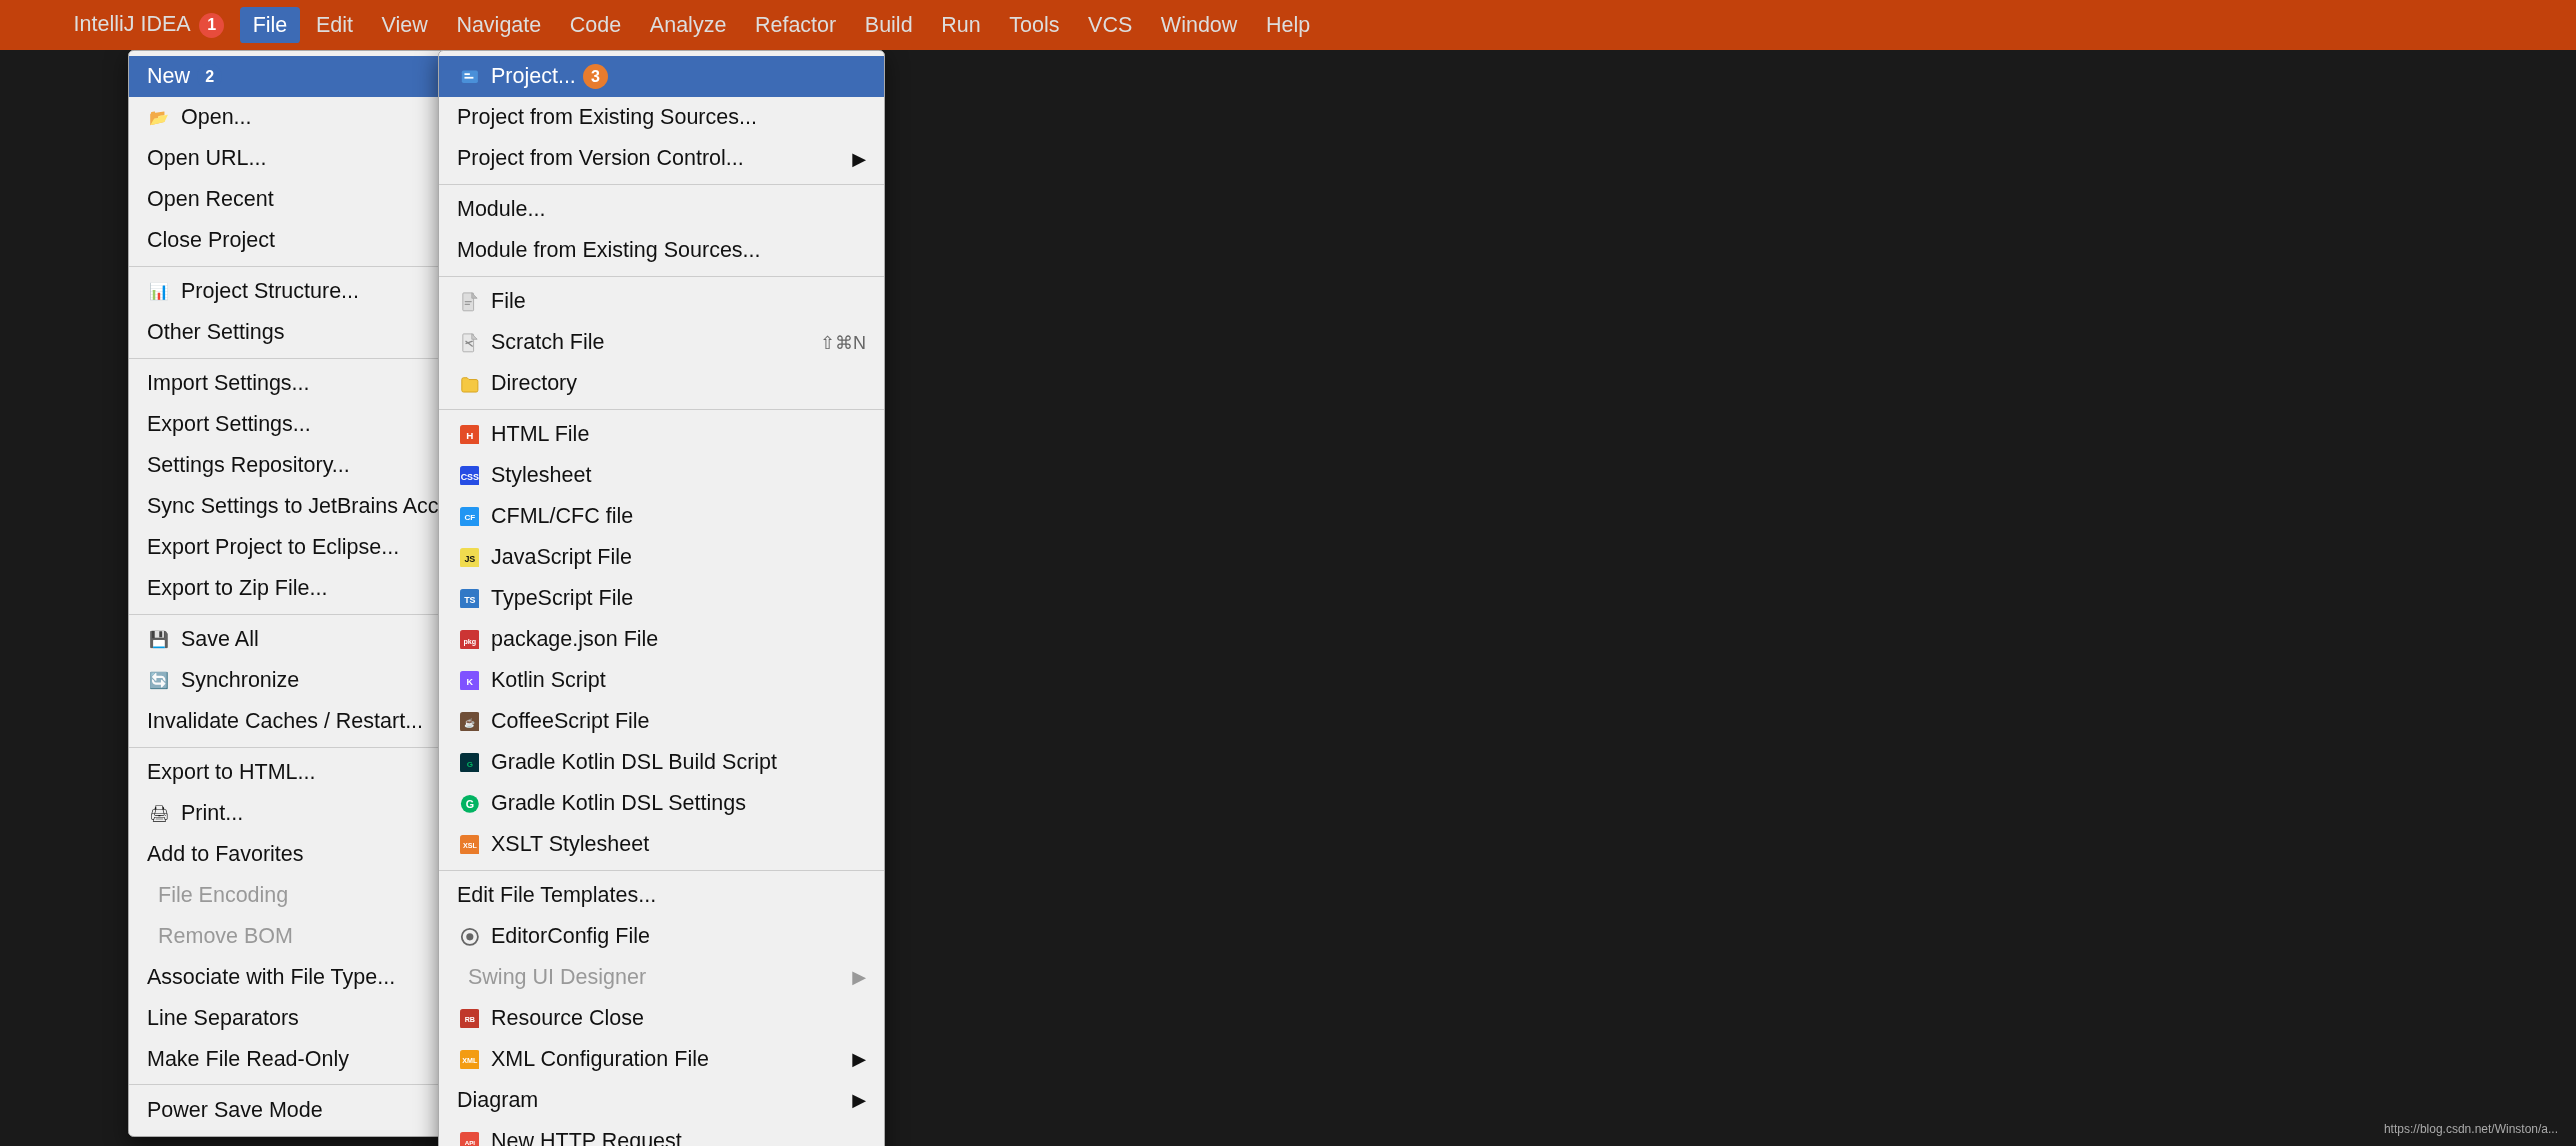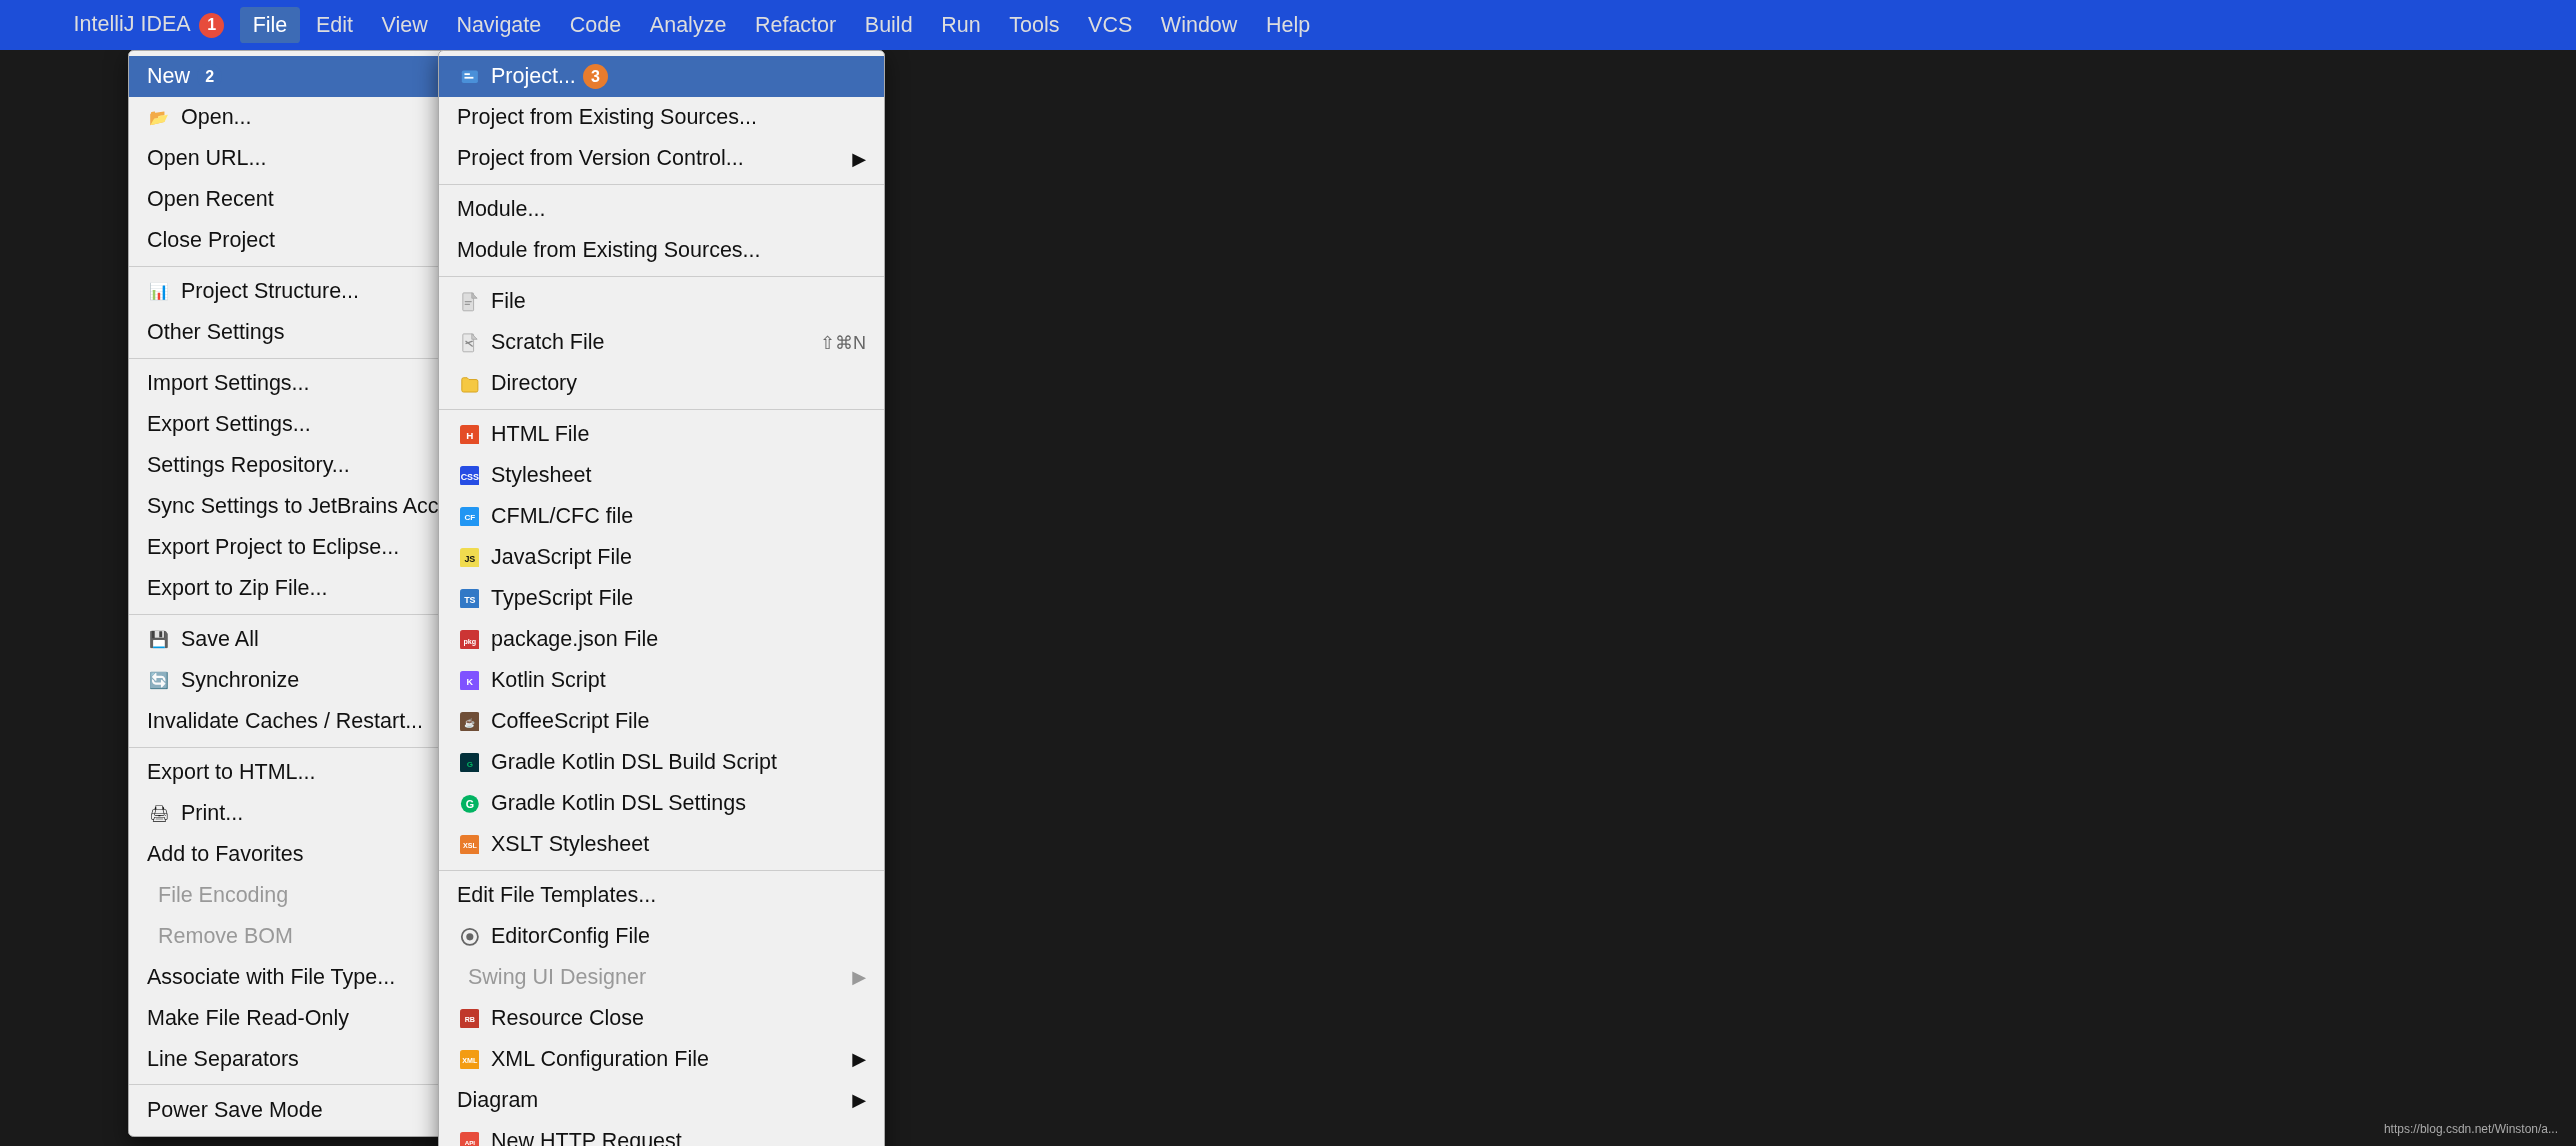--- a/index.html
+++ b/index.html
@@ -10,21 +10,21 @@
       font-family: -apple-system, 'Helvetica Neue', Arial, sans-serif;
       font-size: 23px;
       overflow: hidden;
       position: relative;
     }
 
     
     .menubar {
       width: 100%;
       height: 50px;
-      background: #1d4ed8;
+      background: #c2410c;
       display: flex;
       align-items: center;
       padding: 0 14.3px;
       gap: 3.6px;
       position: relative;
       z-index: 100;
     }
 
     .menubar-apple {
       width: 36px;
@@ -299,25 +299,25 @@
     <div class="menu-item disabled">
       <span>File Encoding</span>
     </div>
     <div class="menu-item disabled">
       <span>Remove BOM</span>
     </div>
     <div class="menu-item">
       <span>Associate with File Type...</span>
     </div>
     <div class="menu-item">
+      <span>Line Separators</span>
+      <span class="arrow">▶</span>
+    </div>
+    <div class="menu-item">
       <span>Make File Read-Only</span>
-    </div>
-    <div class="menu-item">
-      <span>Line Separators</span>
-      <span class="arrow">▶</span>
     </div>
 
     <div class="menu-separator"></div>
 
     <div class="menu-item">
       <span>Power Save Mode</span>
     </div>
   </div>
 </div>
 

